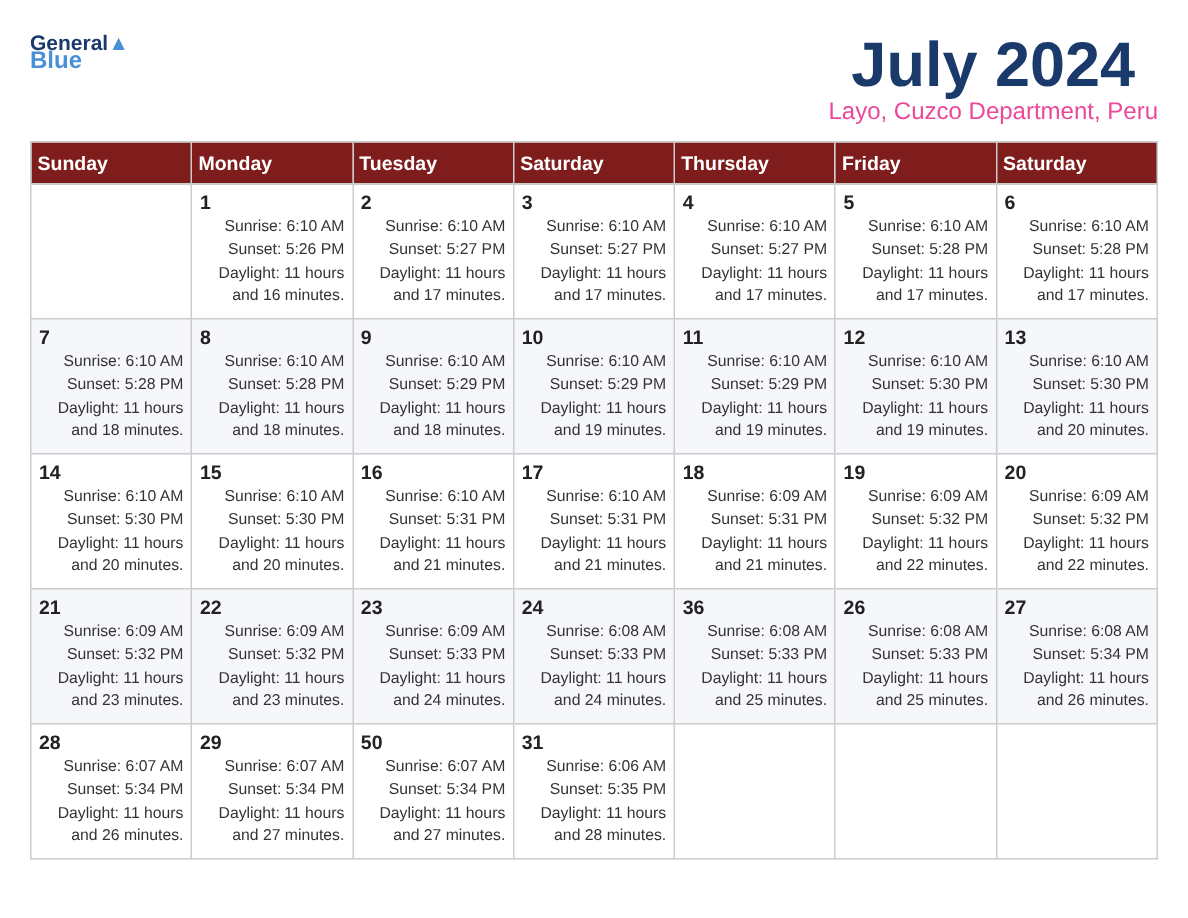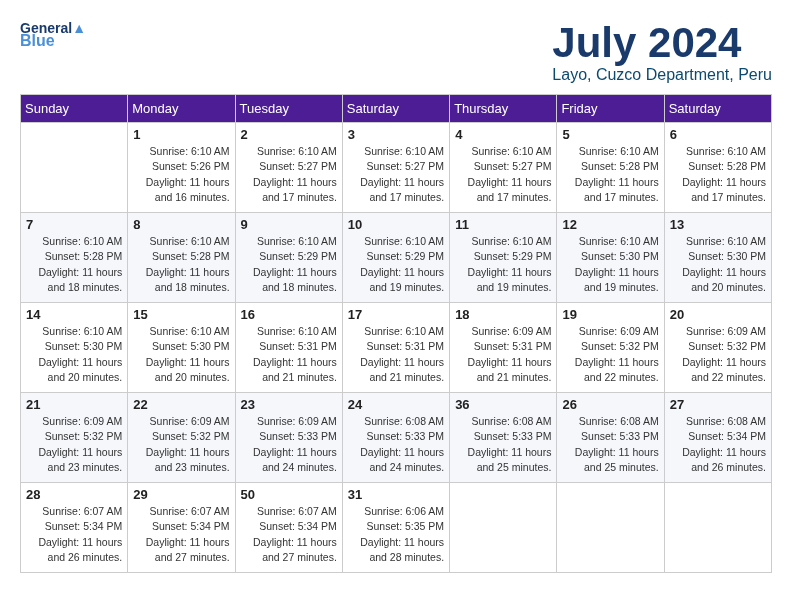--- a/index.html
+++ b/index.html
@@ -15,44 +15,44 @@
       justify-content: space-between;
       align-items: flex-start;
       margin-bottom: 10px;
     }
     .logo {
       display: flex;
       flex-direction: column;
       align-items: flex-start;
     }
     .title-block {
-      text-align: left;
+      text-align: center;
     }
     .month-title {
       font-size: 42px;
       font-weight: bold;
       color: #1a3a6b;
       line-height: 1.1;
     }
     .location-title {
       font-size: 16px;
-      color: #0c4a6e;
+      color: #ec4899;
     }
     .calendar {
       width: 100%;
       border-collapse: collapse;
       font-size: 11px;
     }
     .calendar thead tr th {
-      background-color: #4c1d95;
+      background-color: #7f1d1d;
       color: #fff;
       padding: 6px 4px;
       text-align: left;
       font-size: 13px;
-      font-weight: normal;
+      font-weight: bold;
       border: 1px solid #ccc;
     }
     .calendar tbody tr td {
       border: 1px solid #ccc;
       vertical-align: top;
       padding: 4px 5px;
       width: 107px;
       min-height: 80px;
       height: 90px;
       background: #fff;

